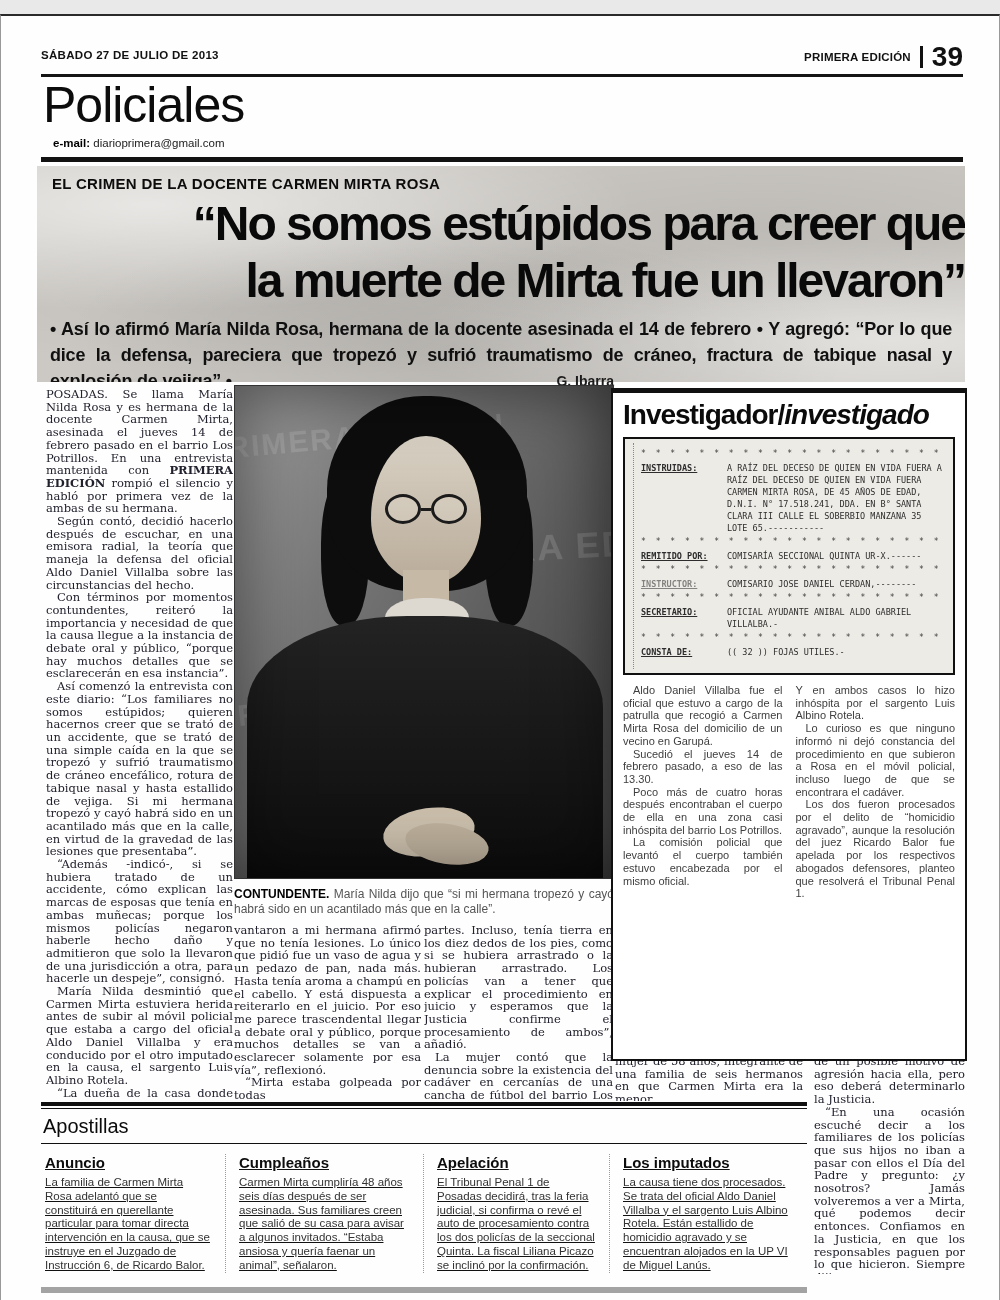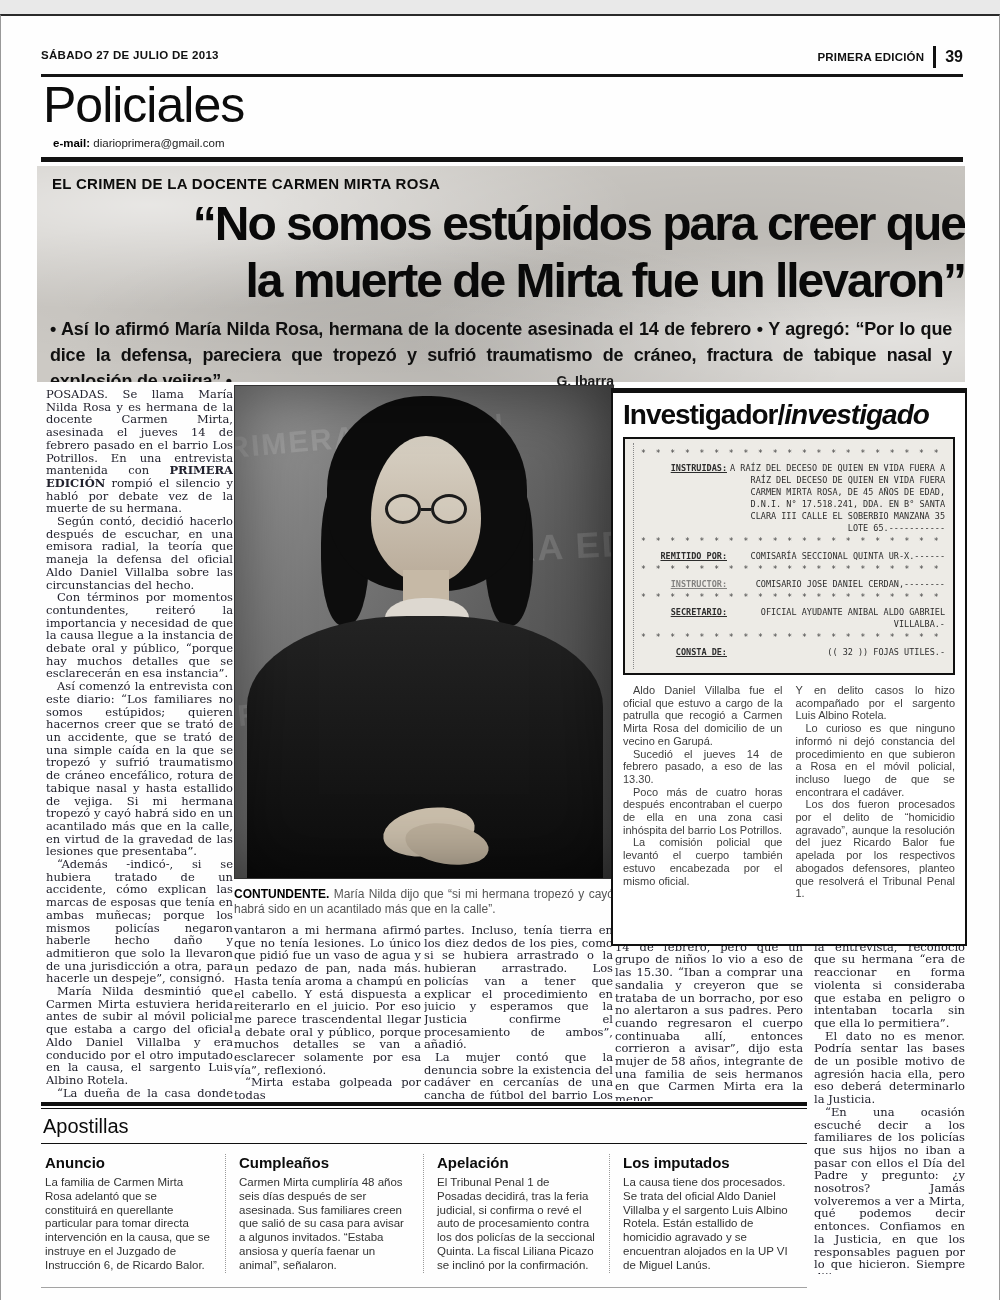--- a/index.html
+++ b/index.html
@@ -8,21 +8,21 @@
     position:relative; width:1000px; height:1300px; margin:14px auto;
     background:#fefefe; overflow:hidden;
     border:1px solid #999; border-top:2px solid #2a2a2a;
     font-family:"Liberation Sans", sans-serif; color:#111;
   }
   
   .m-date { position:absolute; left:40px; top:33px; font-size:11.5px; font-weight:bold; letter-spacing:.3px; }
   .m-right { position:absolute; right:36px; top:26px; display:flex; align-items:center; gap:9px; height:30px; }
   .m-edition { font-size:11.5px; font-weight:bold; letter-spacing:.2px; }
   .m-div { width:3px; height:22px; background:#111; }
-  .m-page { font-size:16px; font-weight:bold; }
+  .m-page { font-size:28px; font-weight:bold; }
   .rule1 { position:absolute; left:40px; width:922px; top:58px; height:3px; background:#141414; }
   .section-title { position:absolute; left:42px; top:62px; font-size:50px; line-height:54px; letter-spacing:-1px; color:#0c0c0c; }
   .section-email { position:absolute; left:52px; top:121px; font-size:11.5px; color:#222; }
   .section-email b { color:#000; }
   .rule2 { position:absolute; left:40px; width:922px; top:141px; height:5px; background:#121212; }
   
   .head-tex {
     position:absolute; left:36px; top:150px; width:928px; height:216px; overflow:hidden;
     background:
       radial-gradient(ellipse at 12% 18%, rgba(255,255,255,.55), transparent 42%),
@@ -64,43 +64,43 @@
   .lens { width:36px; height:30px; border:3px solid #1b1b1b; border-radius:50%; background:rgba(235,230,220,.25); }
   .bridge { width:10px; height:3px; background:#1b1b1b; }
   .neck   { position:absolute; left:168px; top:184px; width:46px; height:44px; background:#c6b9a6; }
   .collar { position:absolute; left:150px; top:212px; width:84px; height:44px; background:#ddd8d0; border-radius:45%; }
   .torso  { position:absolute; left:12px; top:230px; width:356px; height:266px; background:linear-gradient(#232323,#0c0c0c); border-radius:45% 45% 0 0 / 34% 34% 0 0; }
   .hand1  { position:absolute; left:148px; top:422px; width:92px; height:48px; background:#cbbfac; border-radius:50%; transform:rotate(-8deg); }
   .hand2  { position:absolute; left:170px; top:438px; width:84px; height:40px; background:#bdb09c; border-radius:50%; transform:rotate(9deg); }
   .caption { position:absolute; left:233px; top:871px; width:380px; font-size:12px; line-height:15px; color:#555; text-align:justify; }
   .caption b { color:#000; }
   
-  .sidebar { position:absolute; left:610px; top:372px; width:356px; height:558px; background:#fff;
+  .sidebar { position:absolute; left:610px; top:372px; width:356px; height:673px; background:#fff;
              border:2px solid #101010; border-top:5px solid #101010; overflow:hidden; }
   .sb-title { padding:6px 10px 2px; font-size:28px; line-height:32px; font-weight:bold; letter-spacing:-1px; color:#0b0b0b; }
   .sb-title i { font-style:italic; }
   .sb-doc { position:relative; margin:4px 10px 0; height:238px; border:2px solid #101010; background:#edebe6;
             padding:7px 8px 6px 16px; font-family:"DejaVu Sans Mono", monospace; font-size:8.5px; line-height:12px; color:#2d2d2d; overflow:hidden; }
   .sb-doc::before { content:""; position:absolute; left:8px; top:4px; bottom:4px; border-left:1px dotted #888; }
   .doc-stars { font-size:8px; letter-spacing:2.5px; margin:2px 0; white-space:nowrap; overflow:hidden; color:#3a3a3a; }
-  .doc-row { display:flex; margin:1px 0;text-align:right; }
+  .doc-row { display:flex; margin:1px 0; }
   .doc-label { flex:none; width:86px; font-weight:bold; text-decoration:underline; }
   .doc-label.faded { opacity:.55; }
   .doc-val { flex:1; }
   .sb-cols { display:flex; gap:13px; padding:9px 10px 6px; }
   .sb-col { flex:1; font-size:11px; line-height:12.7px; text-align:justify; color:#3e3e3e; }
   .sb-col p { margin:0; }
   .sb-col p.ind { text-indent:10px; }
   
   .apostillas { position:absolute; left:40px; top:1086px; width:766px; }
   .ap-bar1 { height:4px; background:#101010; }
   .ap-bar2 { height:1px; background:#101010; margin-top:2px; }
   .ap-title { font-size:20px; font-weight:normal; padding:6px 2px 5px; color:#0b0b0b; }
   .ap-rule { height:1px; background:#101010; }
-  .ap-items { display:flex; padding:10px 0 14px; border-bottom:1px solid #a3a3a3; }
+  .ap-items { display:flex; padding:10px 0 14px; border-bottom:6px solid #a3a3a3;text-decoration:underline; }
   .ap-item { padding:0 13px; border-left:1px dotted #9a9a9a; }
   .ap-item:first-child { border-left:none; padding-left:4px; }
   .ap-i1 { width:184px; } .ap-i2 { width:198px; } .ap-i3 { width:186px; } .ap-i4 { width:198px; }
   .ap-item h4 { font-size:15px; margin:0 0 5px; color:#0c0c0c; }
   .ap-item p { margin:0; font-size:11.5px; line-height:13.8px; color:#333; }
 </style>
 </head>
 <body>
 
 <div class="page">
@@ -123,21 +123,21 @@
   <div class="head-tex">
     <div class="kicker">EL CRIMEN DE LA DOCENTE CARMEN MIRTA ROSA</div>
     <div class="headline">
       <div>“No somos estúpidos para creer que</div>
       <div>la muerte de Mirta fue un llevaron”</div>
     </div>
     <div class="deck">• Así lo afirmó María Nilda Rosa, hermana de la docente asesinada el 14 de febrero • Y agregó: “Por lo que dice la defensa, pareciera que tropezó y sufrió traumatismo de cráneo, fractura de tabique nasal y explosión de vejiga” •</div>
   </div>
 
   <div class="serifcol col1">
-    <p><span>POSADAS. Se llama María Nilda Rosa y es hermana de la docente Carmen Mirta, asesinada el jueves 14 de febrero pasado en el barrio Los Potrillos. En una entrevista mantenida con </span><b>PRIMERA EDICIÓN</b><span> rompió el silencio y habló por debate vez de la muerte de su hermana.</span></p>
+    <p><span>POSADAS. Se llama María Nilda Rosa y es hermana de la docente Carmen Mirta, asesinada el jueves 14 de febrero pasado en el barrio Los Potrillos. En una entrevista mantenida con </span><b>PRIMERA EDICIÓN</b><span> rompió el silencio y habló por primera vez de la ambas de su hermana.</span></p>
     <p class="ind">Según contó, decidió hacerlo después de escuchar, en una emisora radial, la teoría que maneja la defensa del oficial Aldo Daniel Villalba sobre las circunstancias del hecho.</p>
     <p class="ind">Con términos por momentos contundentes, reiteró la importancia y necesidad de que la causa llegue a la instancia de debate oral y público, “porque hay muchos detalles que se esclarecerán en esa instancia”.</p>
     <p class="ind">Así comenzó la entrevista con este diario: “Los familiares no somos estúpidos; quieren hacernos creer que se trató de un accidente, que se trató de una simple caída en la que se tropezó y sufrió traumatismo de cráneo encefálico, rotura de tabique nasal y hasta estallido de vejiga. Si mi hermana tropezó y cayó habrá sido en un acantilado más que en la calle, en virtud de la gravedad de las lesiones que presentaba”.</p>
     <p class="ind">“Además -indicó-, si se hubiera tratado de un accidente, cómo explican las marcas de esposas que tenía en ambas muñecas; porque los mismos policías negaron haberle hecho daño y admitieron que solo la llevaron de una jurisdicción a otra, para hacerle un despeje”, consignó.</p>
     <p class="ind">María Nilda desmintió que Carmen Mirta estuviera herida antes de subir al móvil policial que estaba a cargo del oficial Aldo Daniel Villalba y era conducido por el otro imputado en la causa, el sargento Luis Albino Rotela.</p>
     <p class="ind">“La dueña de la casa donde le-</p>
   </div>
 
   <div class="credit">G. Ibarra</div>
   <div class="photo">
@@ -213,21 +213,21 @@
       </div>
     </div>
     <div class="sb-cols">
       <div class="sb-col">
         <p class="ind">Aldo Daniel Villalba fue el oficial que estuvo a cargo de la patrulla que recogió a Carmen Mirta Rosa del domicilio de un vecino en Garupá.</p>
         <p class="ind">Sucedió el jueves 14 de febrero pasado, a eso de las 13.30.</p>
         <p class="ind">Poco más de cuatro horas después encontraban el cuerpo de ella en una zona casi inhóspita del barrio Los Potrillos.</p>
         <p class="ind">La comisión policial que levantó el cuerpo también estuvo encabezada por el mismo oficial.</p>
       </div>
       <div class="sb-col">
-        <p>Y en delito casos lo hizo acompañado por el sargento Luis Albino Rotela.</p>
+        <p>Y en ambos casos lo hizo inhóspita por el sargento Luis Albino Rotela.</p>
         <p class="ind">Lo curioso es que ninguno informó ni dejó constancia del procedimiento en que subieron a Rosa en el móvil policial, incluso luego de que se encontrara el cadáver.</p>
         <p class="ind">Los dos fueron procesados por el delito de “homicidio agravado”, aunque la resolución del juez Ricardo Balor fue apelada por los respectivos abogados defensores, planteo que resolverá el Tribunal Penal 1.</p>
       </div>
     </div>
   </div>
 
   <div class="apostillas">
     <div class="ap-bar1"></div>
     <div class="ap-bar2"></div>
     <div class="ap-title">Apostillas</div>

